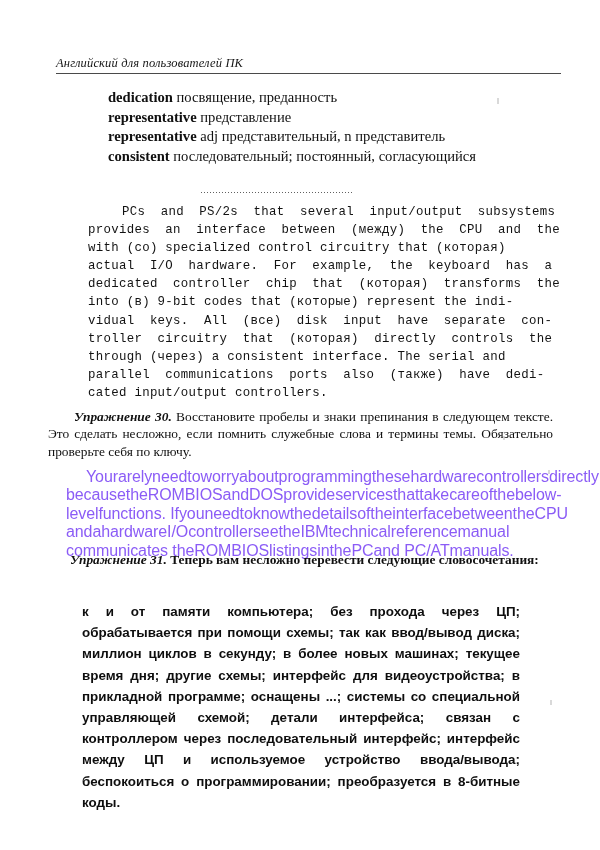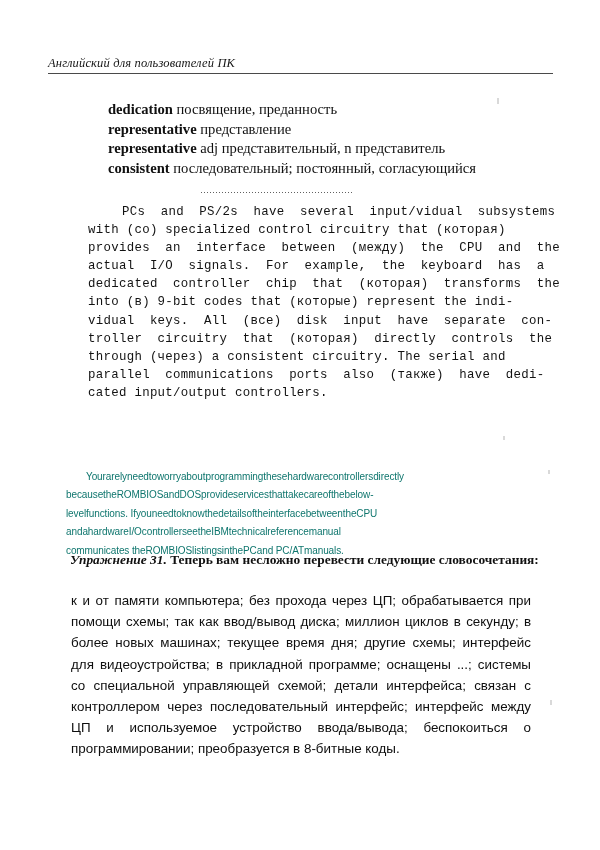--- a/index.html
+++ b/index.html
@@ -13,21 +13,21 @@
     height: 850px;
     background: #ffffff;
     overflow: hidden;
     font-family: "Liberation Serif", serif;
     color: #121212;
   }
 
   
   .header {
     position: absolute;
-    left: 48px;
+    left: 56px;
     top: 56px;
     width: 505px;
   }
   .header-title {
     font-family: "Liberation Serif", serif;
     font-style: italic;
     font-size: 12.5px;
     letter-spacing: 0.15px;
     color: #151515;
     white-space: nowrap;
@@ -36,21 +36,21 @@
     margin-top: 2px;
     border-top: 1px solid #2a2a2a;
     width: 100%;
     opacity: 0.85;
   }
 
   
   .vocab {
     position: absolute;
     left: 108px;
-    top: 100px;
+    top: 88px;
     width: 420px;
   }
   .vocab-line {
     font-family: "Liberation Serif", serif;
     font-size: 14.6px;
     line-height: 19.6px;
     color: #101010;
     white-space: nowrap;
   }
   .vocab-line .term {
@@ -124,23 +124,23 @@
     font-style: italic;
   }
 
   
   .sans-run {
     position: absolute;
     left: 66px;
     top: 468px;
     width: 470px;
     font-family: "Liberation Sans", sans-serif;
-    font-size: 10px;
+    font-size: 16px;
     line-height: 18.4px;
-    color: #0f766e;
+    color: #8b5cf6;
     letter-spacing: -0.1px;
   }
   .sans-run .run-line {
     white-space: nowrap;
   }
   .sans-run .run-line.first {
     padding-left: 20px;
   }
 
   
@@ -149,21 +149,22 @@
     left: 66px;
     top: 585px;
     width: 470px;
     font-family: "Liberation Sans", sans-serif;
     font-size: 13.4px;
     line-height: 21.2px;
     color: #0e0e0e;
     text-align: justify;
   }
   .sans-block p {
-    margin: 5px;
+    margin: 16px;
+    font-weight: bold;
   }
 
   
   .speck {
     position: absolute;
     background: #b9b9b9;
     width: 2px;
     height: 6px;
     opacity: 0.55;
   }
@@ -181,33 +182,36 @@
   <div class="vocab" id="vocab-list">
       <div class="vocab-line"><span class="term">dedication</span> <span>посвящение, преданность</span></div>
       <div class="vocab-line"><span class="term">representative</span> <span>представление</span></div>
       <div class="vocab-line"><span class="term">representative</span> <span class="pos">adj</span> <span>представительный, n представитель</span></div>
       <div class="vocab-line"><span class="term">consistent</span> <span>последовательный; постоянный, согласующийся</span></div>
     </div>
 
   <div class="dot-sep"></div>
 
   <div class="mono-block" id="mono-block">
-      <div class="mono-line first">PCs  and  PS/2s  have  several  input/vidual  subsystems</div>
+      <div class="mono-line first">PCs  and  PS/2s  that  several  input/output  subsystems</div>
+      <div class="mono-line">provides  an  interface  between  (между)  the  CPU  and  the</div>
       <div class="mono-line">with (co) specialized control circuitry that (которая)</div>
-      <div class="mono-line">provides  an  interface  between  (между)  the  CPU  and  the</div>
-      <div class="mono-line">actual  I/O  signals.  For  example,  the  keyboard  has  a</div>
+      <div class="mono-line">actual  I/O  hardware.  For  example,  the  keyboard  has  a</div>
       <div class="mono-line">dedicated  controller  chip  that  (которая)  transforms  the</div>
       <div class="mono-line">into (в) 9-bit codes that (которые) represent the indi-</div>
       <div class="mono-line">vidual  keys.  All  (все)  disk  input  have  separate  con-</div>
       <div class="mono-line">troller  circuitry  that  (которая)  directly  controls  the</div>
-      <div class="mono-line">through (через) a consistent circuitry. The serial and</div>
+      <div class="mono-line">through (через) a consistent interface. The serial and</div>
       <div class="mono-line">parallel  communications  ports  also  (также)  have  dedi-</div>
       <div class="mono-line">cated input/output controllers.</div>
     </div>
 
+  <div class="ex-para" id="ex30">
+    <span class="ex-label">Упражнение 30.</span><span> Восстановите пробелы и знаки препинания в следующем тексте. Это сделать несложно, если помнить служебные слова и термины темы. Обязательно проверьте себя по ключу.</span>
+  </div>
 
   <div class="sans-run" id="sans-run">
       <div class="run-line first">Yourarelyneedtoworryaboutprogrammingthesehardwarecontrollersdirectly</div>
       <div class="run-line">becausetheROMBIOSandDOSprovideservicesthattakecareofthebelow-</div>
       <div class="run-line">levelfunctions. IfyouneedtoknowthedetailsoftheinterfacebetweentheCPU</div>
       <div class="run-line">andahardwareI/OcontrollerseetheIBMtechnicalreferencemanual</div>
       <div class="run-line">communicates theROMBIOSlistingsinthePCand PC/ATmanuals.</div>
     </div>
 
   <div class="ex-para" id="ex31">

